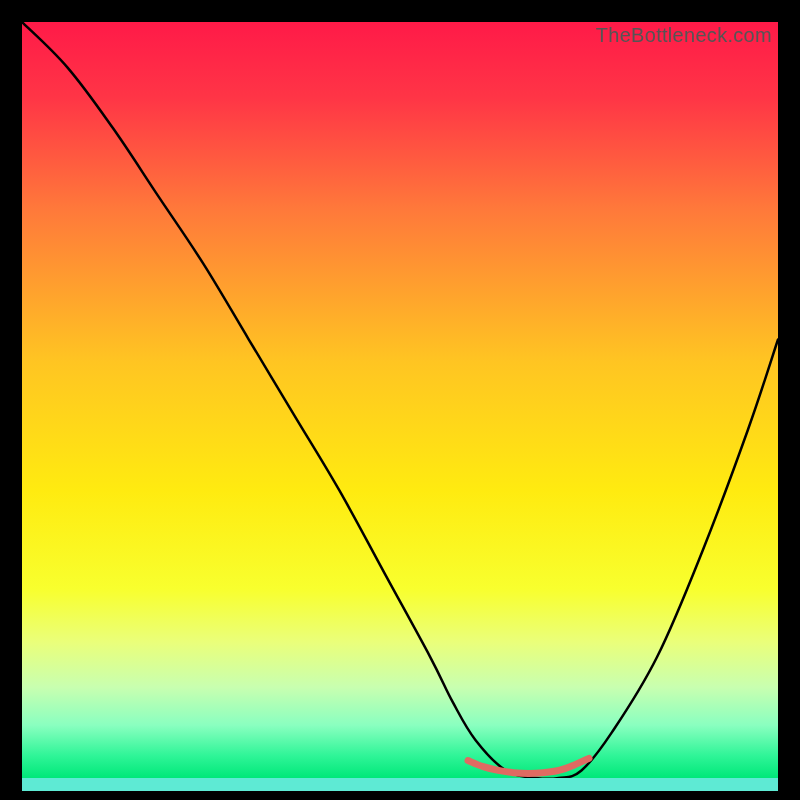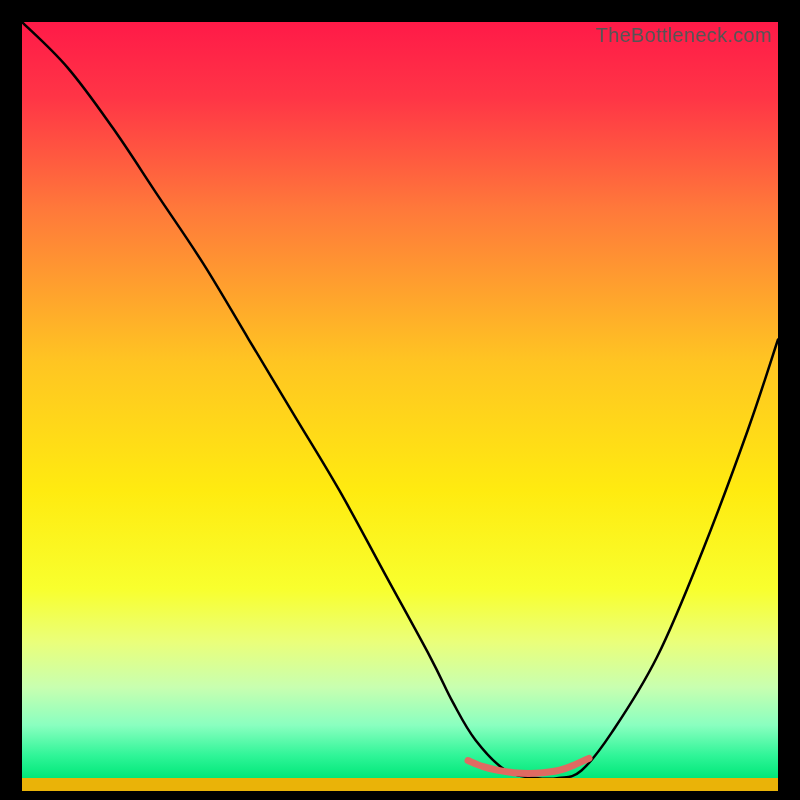--- a/index.html
+++ b/index.html
@@ -10,21 +10,21 @@
     background: #000;
     overflow: hidden;
     font-family: Arial, Helvetica, sans-serif;
   }
   .frame {
     position: absolute;
     left: 22px;
     top: 22px;
     width: 756px;
     height: 769px;
-    background: #eab308;
+    background: #5eead4;
   }
   .plot-area {
     position: absolute;
     left: 0;
     top: 0;
     width: 756px;
     height: 756px;
     overflow: hidden;
   }
   .gradient-bg {

